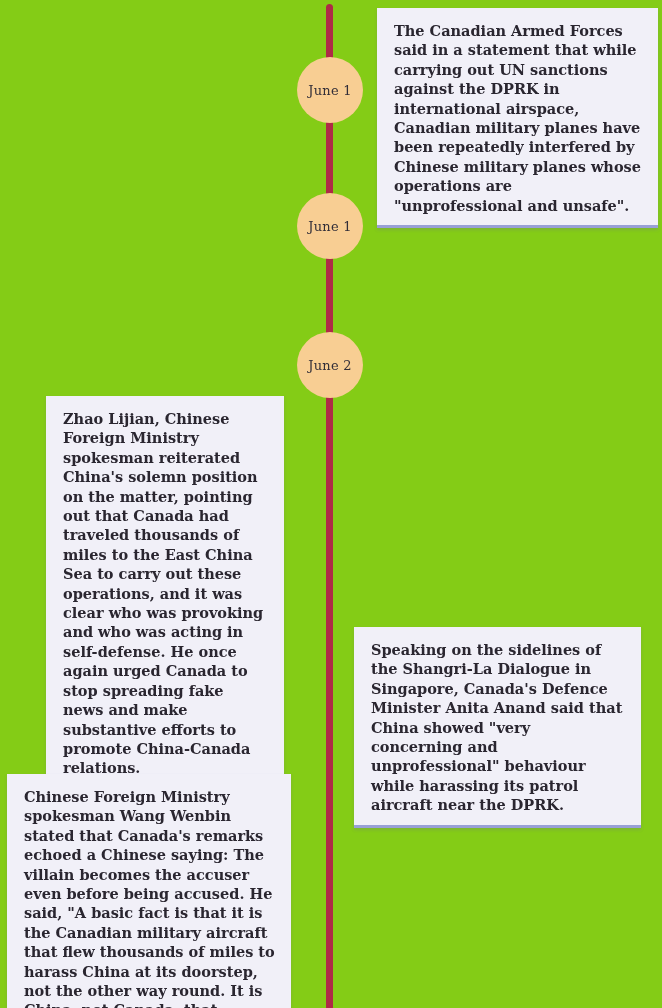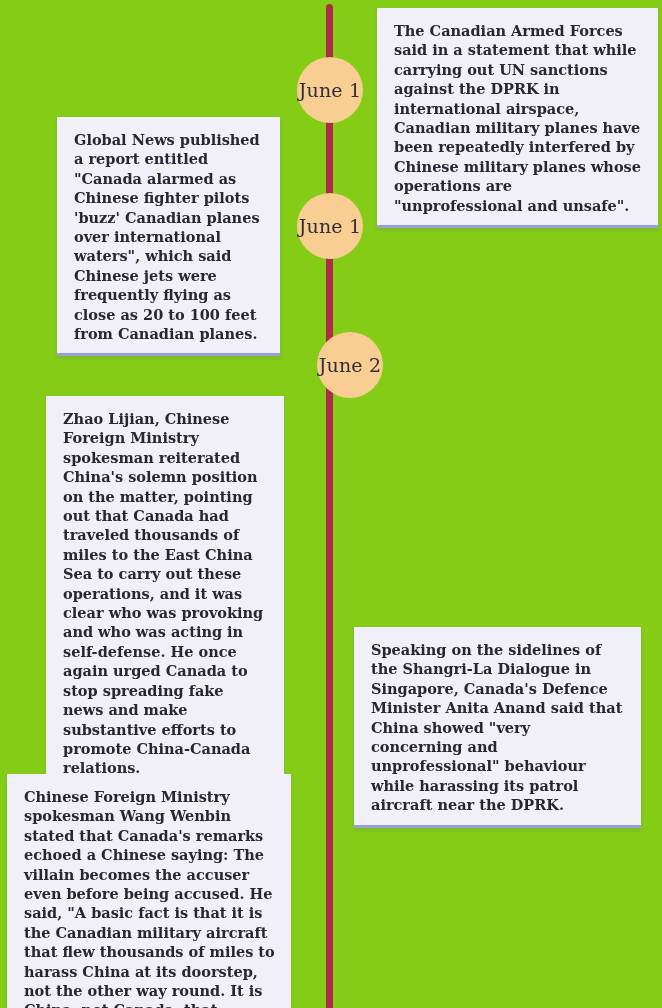--- a/index.html
+++ b/index.html
@@ -31,29 +31,29 @@
     width: 66px;
     height: 66px;
     border-radius: 50%;
     background: #F8CE93;
     display: flex;
     align-items: center;
     justify-content: center;
     z-index: 2;
   }
   .node .date {
-    font-size: 19px;
+    font-size: 13px;
     font-weight: 500;
     color: #322E38;
     letter-spacing: 0.2px;
     white-space: nowrap;
   }
   #node-0 { top: 57px; }
   #node-1 { top: 193px; }
-  #node-2 { top: 332px; margin-left: 20px; }
+  #node-2 { top: 332px; }
   #node-3 { top: 515px; }
   #node-4 { top: 679px; }
   #node-5 { top: 831px; }
 
   
   .event-box {
     position: absolute;
     box-sizing: border-box;
     background: #F1F0F8;
     border-bottom: 3px solid #99A0D6;
@@ -78,23 +78,20 @@
 </head>
 <body>
 
 <div id="canvas">
 
   <div class="spine"></div>
 
   <div class="event-box" id="box-0">
     <p>The Canadian Armed Forces said in a statement that while carrying out UN sanctions against the DPRK in international airspace, Canadian military planes have been repeatedly interfered by Chinese military planes whose operations are "unprofessional and unsafe".</p>
   </div>
-  <div class="event-box" id="box-1">
-    <p>Global News published a report entitled "Canada alarmed as Chinese fighter pilots 'buzz' Canadian planes over international waters", which said Chinese jets were frequently flying as close as 20 to 100 feet from Canadian planes.</p>
-  </div>
   <div class="event-box" id="box-3">
     <p>Zhao Lijian, Chinese Foreign Ministry spokesman reiterated China's solemn position on the matter, pointing out that Canada had traveled thousands of miles to the East China Sea to carry out these operations, and it was clear who was provoking and who was acting in self-defense. He once again urged Canada to stop spreading fake news and make substantive efforts to promote China-Canada relations.</p>
   </div>
   <div class="event-box" id="box-4">
     <p>Speaking on the sidelines of the Shangri-La Dialogue in Singapore, Canada's Defence Minister Anita Anand said that China showed "very concerning and unprofessional" behaviour while harassing its patrol aircraft near the DPRK.</p>
   </div>
   <div class="event-box" id="box-5">
     <p>Chinese Foreign Ministry spokesman Wang Wenbin stated that Canada's remarks echoed a Chinese saying: The villain becomes the accuser even before being accused. He said, "A basic fact is that it is the Canadian military aircraft that flew thousands of miles to harass China at its doorstep, not the other way round. It is China, not Canada, that should feel threatened."</p>
   </div>
 

